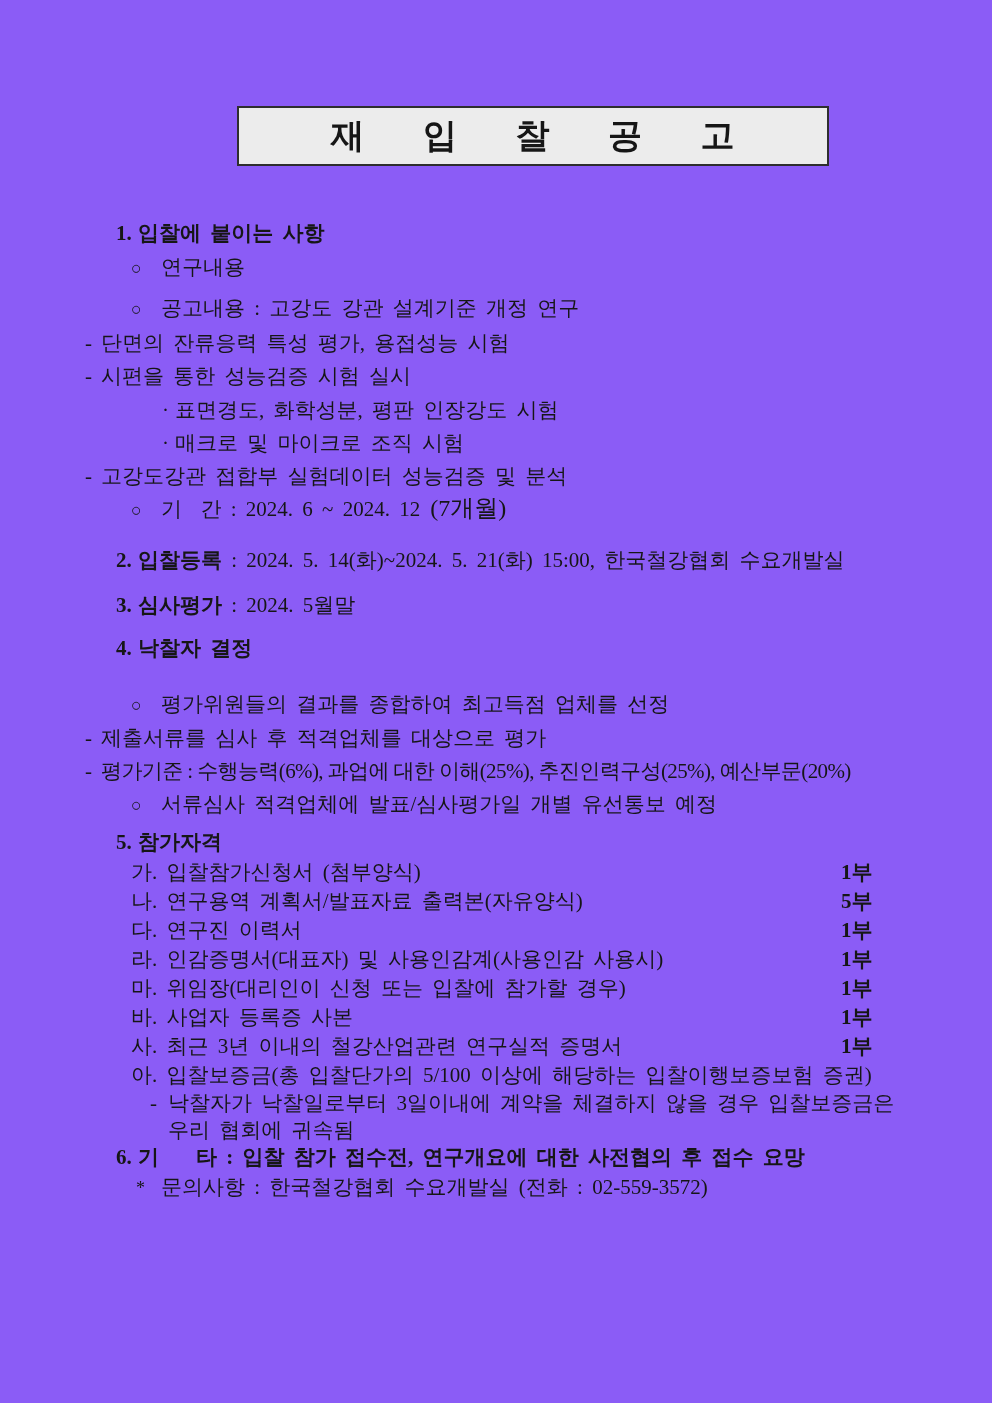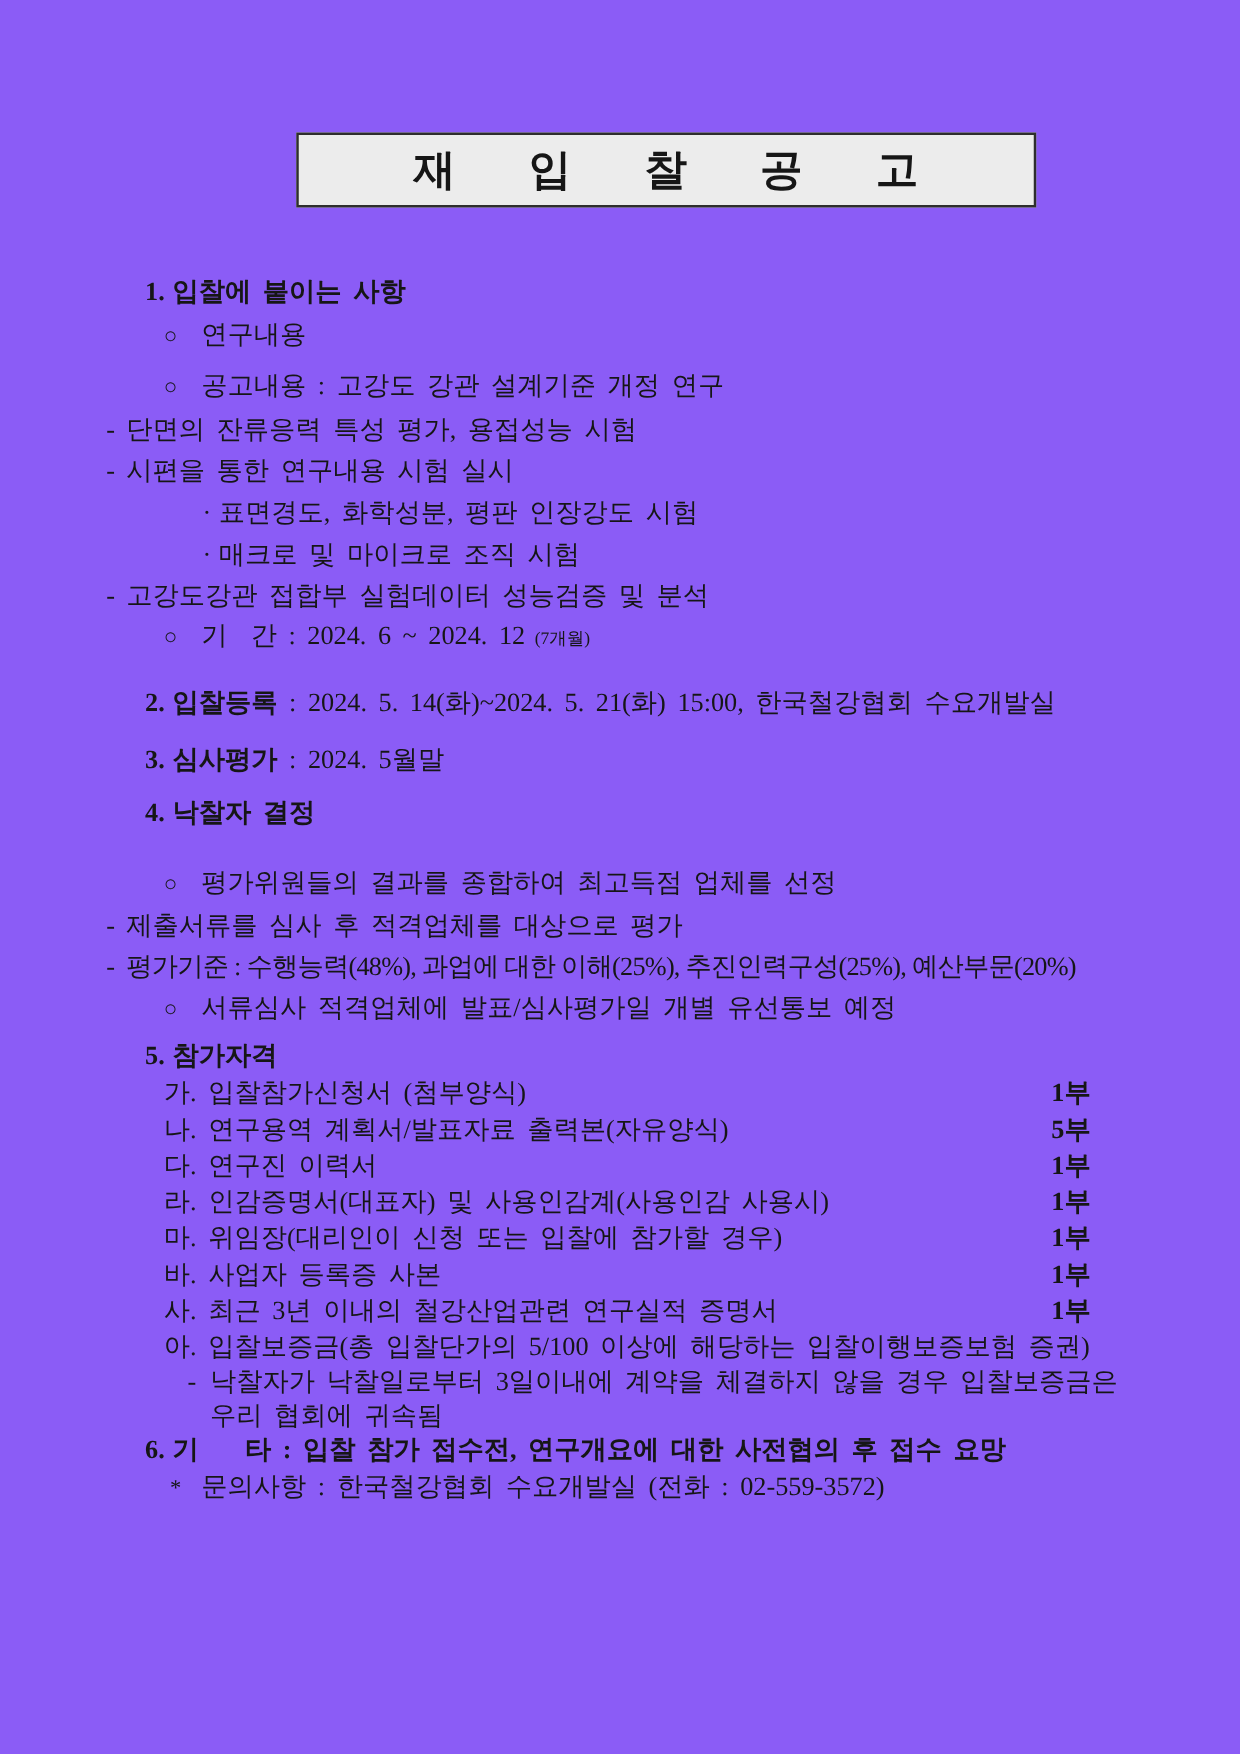--- a/index.html
+++ b/index.html
@@ -23,50 +23,50 @@
   .l-dash .marker { display:inline-block; width:16px; }
   .l-dot { margin-left:126px; }
   .l-dot .marker { display:inline-block; width:13px; }
   .row5 { margin-left:95px; margin-top:1px; position:relative; line-height:28px; }
   .row5 .count { position:absolute; left:710px; top:0;font-weight:bold; }
   .l-dash5 { margin-left:114px; }
   .l-dash5 .marker { display:inline-block; width:18px; }
   .l-cont { margin-left:132px; }
   .l-contact { margin-left:100px; }
   .l-contact .marker { display:inline-block; width:25px; font-size:18px; }
-  .small { font-size:14px; }
+  .small { font-size:24px; }
   .tight { word-spacing:0; letter-spacing:-0.6px; }
 </style>
 </head>
 <body>
 
 <div class="page">
 
   <div class="title-box">
     <span class="title-text">재 입 찰 공 고</span>
   </div>
 
   <div class="line sec-h" style="margin-top:53px"><span class="no">1.</span><span>입찰에 붙이는 사항</span></div>
   <div class="line l-circle" style="margin-top:6px"><span class="marker">○</span><span>연구내용</span></div>
   <div class="line l-circle" style="margin-top:12px"><span class="marker">○</span><span>공고내용 : 고강도 강관 설계기준 개정 연구</span></div>
   <div class="line l-dash" style="margin-top:6px"><span class="marker">-</span><span>단면의 잔류응력 특성 평가, 용접성능 시험</span></div>
-  <div class="line l-dash" style="margin-top:5px"><span class="marker">-</span><span>시편을 통한 연구내용 시험 실시</span></div>
+  <div class="line l-dash" style="margin-top:5px"><span class="marker">-</span><span>시편을 통한 성능검증 시험 실시</span></div>
   <div class="line l-dot" style="margin-top:6px"><span class="marker">·</span><span>표면경도, 화학성분, 평판 인장강도 시험</span></div>
   <div class="line l-dot" style="margin-top:5px"><span class="marker">·</span><span>매크로 및 마이크로 조직 시험</span></div>
   <div class="line l-dash" style="margin-top:5px"><span class="marker">-</span><span>고강도강관 접합부 실험데이터 성능검증 및 분석</span></div>
   <div class="line l-circle" style="margin-top:4px"><span class="marker">○</span><span>기  간 : 2024. 6 ~ 2024. 12</span><span class="small"> (7개월)</span></div>
 
   <div class="line sec-h" style="margin-top:22px"><span class="no">2.</span><span>입찰등록</span><span style="font-weight:normal"> : 2024. 5. 14(화)~2024. 5. 21(화) 15:00, 한국철강협회 수요개발실</span></div>
 
   <div class="line sec-h" style="margin-top:17px"><span class="no">3.</span><span>심사평가</span><span style="font-weight:normal"> : 2024. 5월말</span></div>
 
   <div class="line sec-h" style="margin-top:15px"><span class="no">4.</span><span>낙찰자 결정</span></div>
   <div class="line l-circle" style="margin-top:28px"><span class="marker">○</span><span>평가위원들의 결과를 종합하여 최고득점 업체를 선정</span></div>
   <div class="line l-dash" style="margin-top:5px"><span class="marker">-</span><span>제출서류를 심사 후 적격업체를 대상으로 평가</span></div>
-  <div class="line l-dash" style="margin-top:5px"><span class="marker">-</span><span class="tight">평가기준 : 수행능력(48%), 과업에 대한 이해(25%), 추진인력구성(25%), 예산부문(20%)</span></div>
+  <div class="line l-dash" style="margin-top:5px"><span class="marker">-</span><span class="tight">평가기준 : 수행능력(6%), 과업에 대한 이해(25%), 추진인력구성(25%), 예산부문(20%)</span></div>
   <div class="line l-circle" style="margin-top:5px"><span class="marker">○</span><span>서류심사 적격업체에 발표/심사평가일 개별 유선통보 예정</span></div>
 
   <div class="line sec-h" style="margin-top:9px"><span class="no">5.</span><span>참가자격</span></div>
   <div class="line row5" style="margin-top:2px"><span>가. 입찰참가신청서 (첨부양식)</span><span class="count">1부</span></div>
   <div class="line row5"><span>나. 연구용역 계획서/발표자료 출력본(자유양식)</span><span class="count">5부</span></div>
   <div class="line row5"><span>다. 연구진 이력서</span><span class="count">1부</span></div>
   <div class="line row5"><span>라. 인감증명서(대표자) 및 사용인감계(사용인감 사용시)</span><span class="count">1부</span></div>
   <div class="line row5"><span>마. 위임장(대리인이 신청 또는 입찰에 참가할 경우)</span><span class="count">1부</span></div>
   <div class="line row5"><span>바. 사업자 등록증 사본</span><span class="count">1부</span></div>
   <div class="line row5"><span>사. 최근 3년 이내의 철강산업관련 연구실적 증명서</span><span class="count">1부</span></div>

